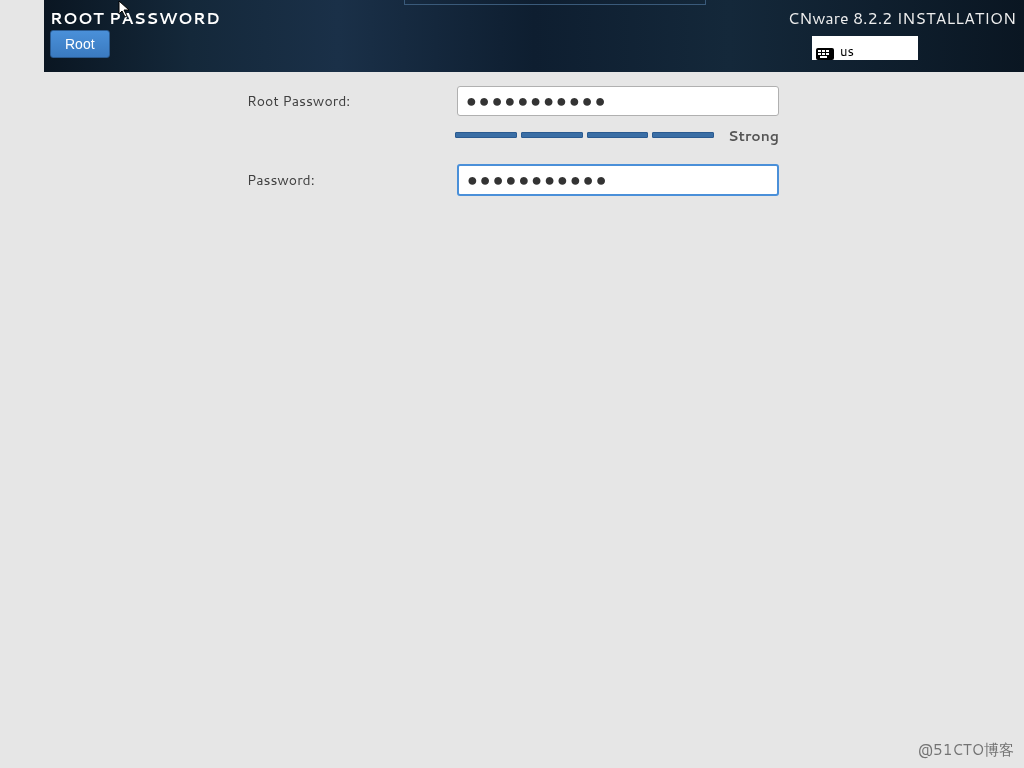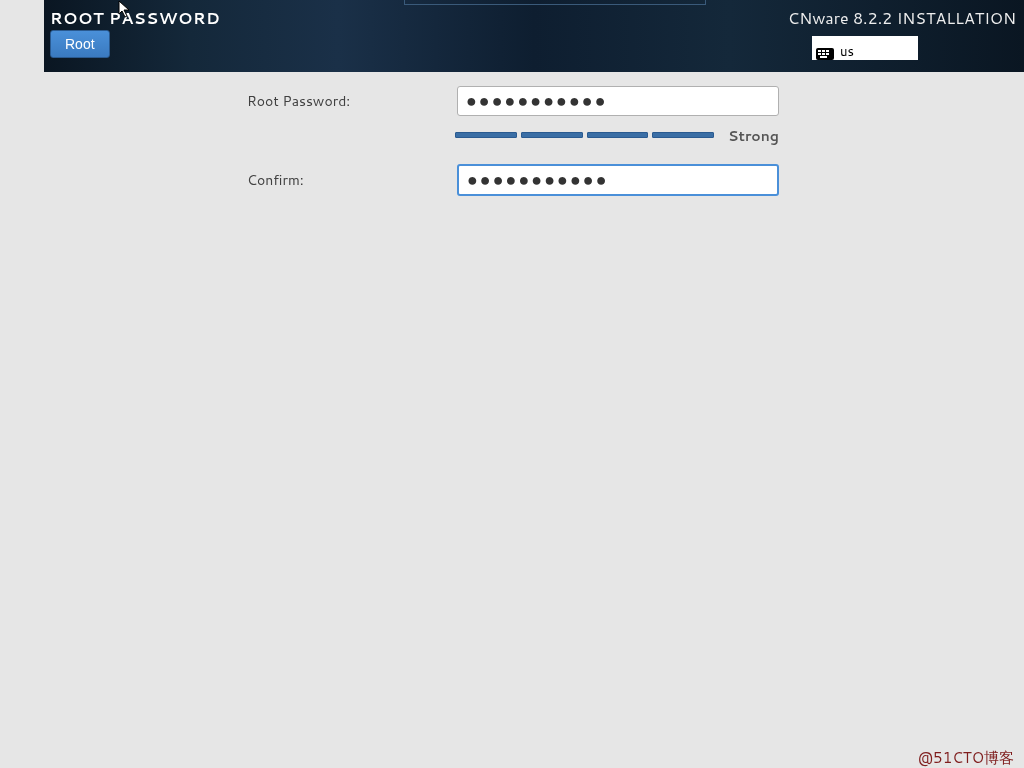--- a/index.html
+++ b/index.html
@@ -157,22 +157,22 @@
       top: 0px;
       left: 118px;
       width: 16px;
       height: 20px;
       pointer-events: none;
       z-index: 10;
     }
     .watermark {
       position: absolute;
       right: 10px;
-      bottom: 0;
-      color: #7f1d1d;
+      bottom: 8px;
+      color: #737373;
       font-size: 15px;
     }
   </style>
 </head>
 <body>
 
 <div class="header">
   <div class="page-title">ROOT PASSWORD</div>
   <button class="done-btn">Root</button>
   <div class="install-title">CNware 8.2.2 INSTALLATION</div>
@@ -197,18 +197,18 @@
     <div class="strength-bar">
       <div class="strength-seg"></div>
       <div class="strength-seg"></div>
       <div class="strength-seg"></div>
       <div class="strength-seg"></div>
     </div>
     <div class="strength-text">Strong</div>
   </div>
 
   <div class="form-row">
-    <div class="form-label">Confirm:</div>
+    <div class="form-label">Password:</div>
     <input type="text" class="pw-input focused" readonly="" value="●●●●●●●●●●●" style="">
   </div>
 </div>
 
 <div class="watermark">@51CTO博客</div>
 
 </body></html>

